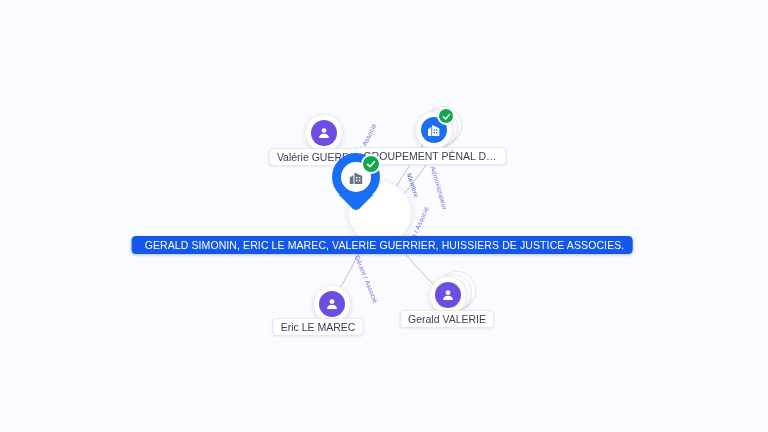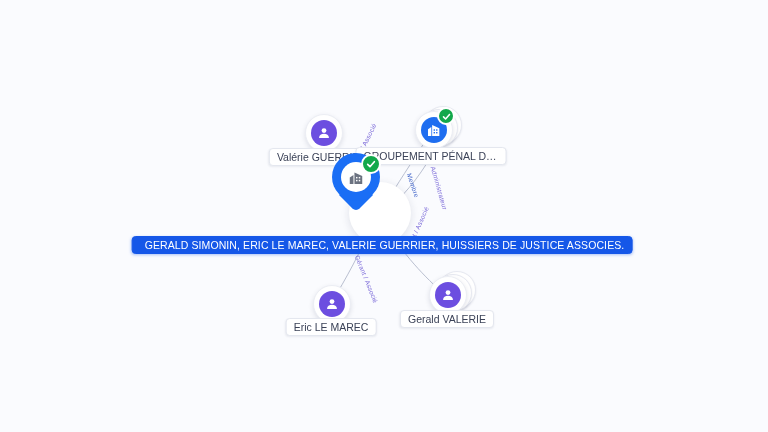--- a/index.html
+++ b/index.html
@@ -189,21 +189,21 @@
       <div class="disc">
         <span class="avatar">
           <svg width="16" height="16" viewBox="0 0 24 24" fill="#ffffff">
             <circle cx="12" cy="8.4" r="3.6"></circle>
             <path d="M4.6 19.4c0-4 3.4-6.2 7.4-6.2s7.4 2.2 7.4 6.2z"></path>
           </svg>
         </span>
       </div>
     </div>
   </div>
-  <div class="chip" style="left:331px;top:318px;">Eric LE MAREC</div>
+  <div class="chip" style="left:318px;top:318px;">Eric LE MAREC</div>
 
   <div class="node" style="left:447px;top:294px;">
     <div class="node-stack">
       <div class="ghost g1"></div>
       <div class="ghost g2"></div>
       <div class="disc">
         <span class="avatar">
           <svg width="16" height="16" viewBox="0 0 24 24" fill="#ffffff">
             <circle cx="12" cy="8.4" r="3.6"></circle>
             <path d="M4.6 19.4c0-4 3.4-6.2 7.4-6.2s7.4 2.2 7.4 6.2z"></path>

